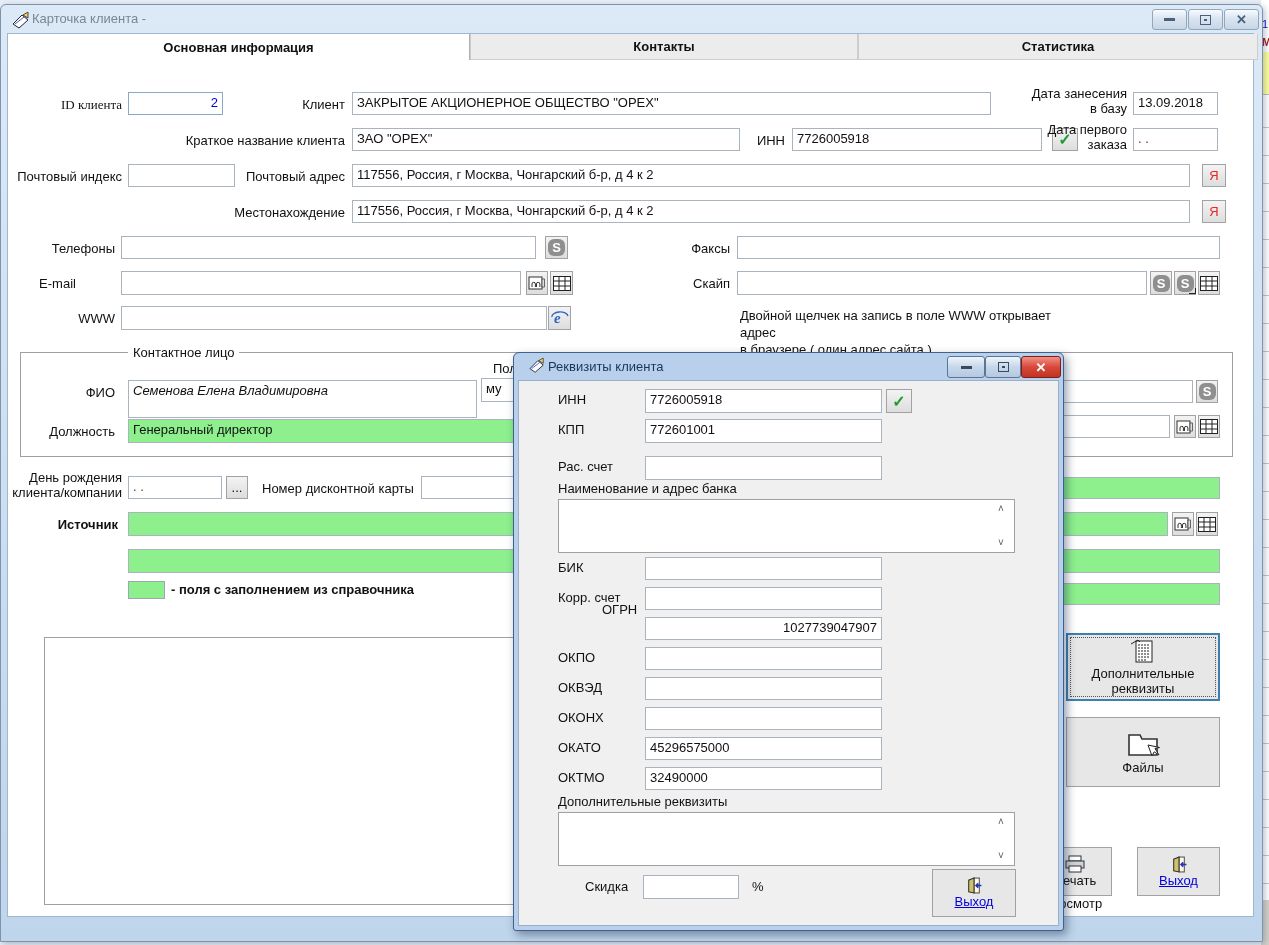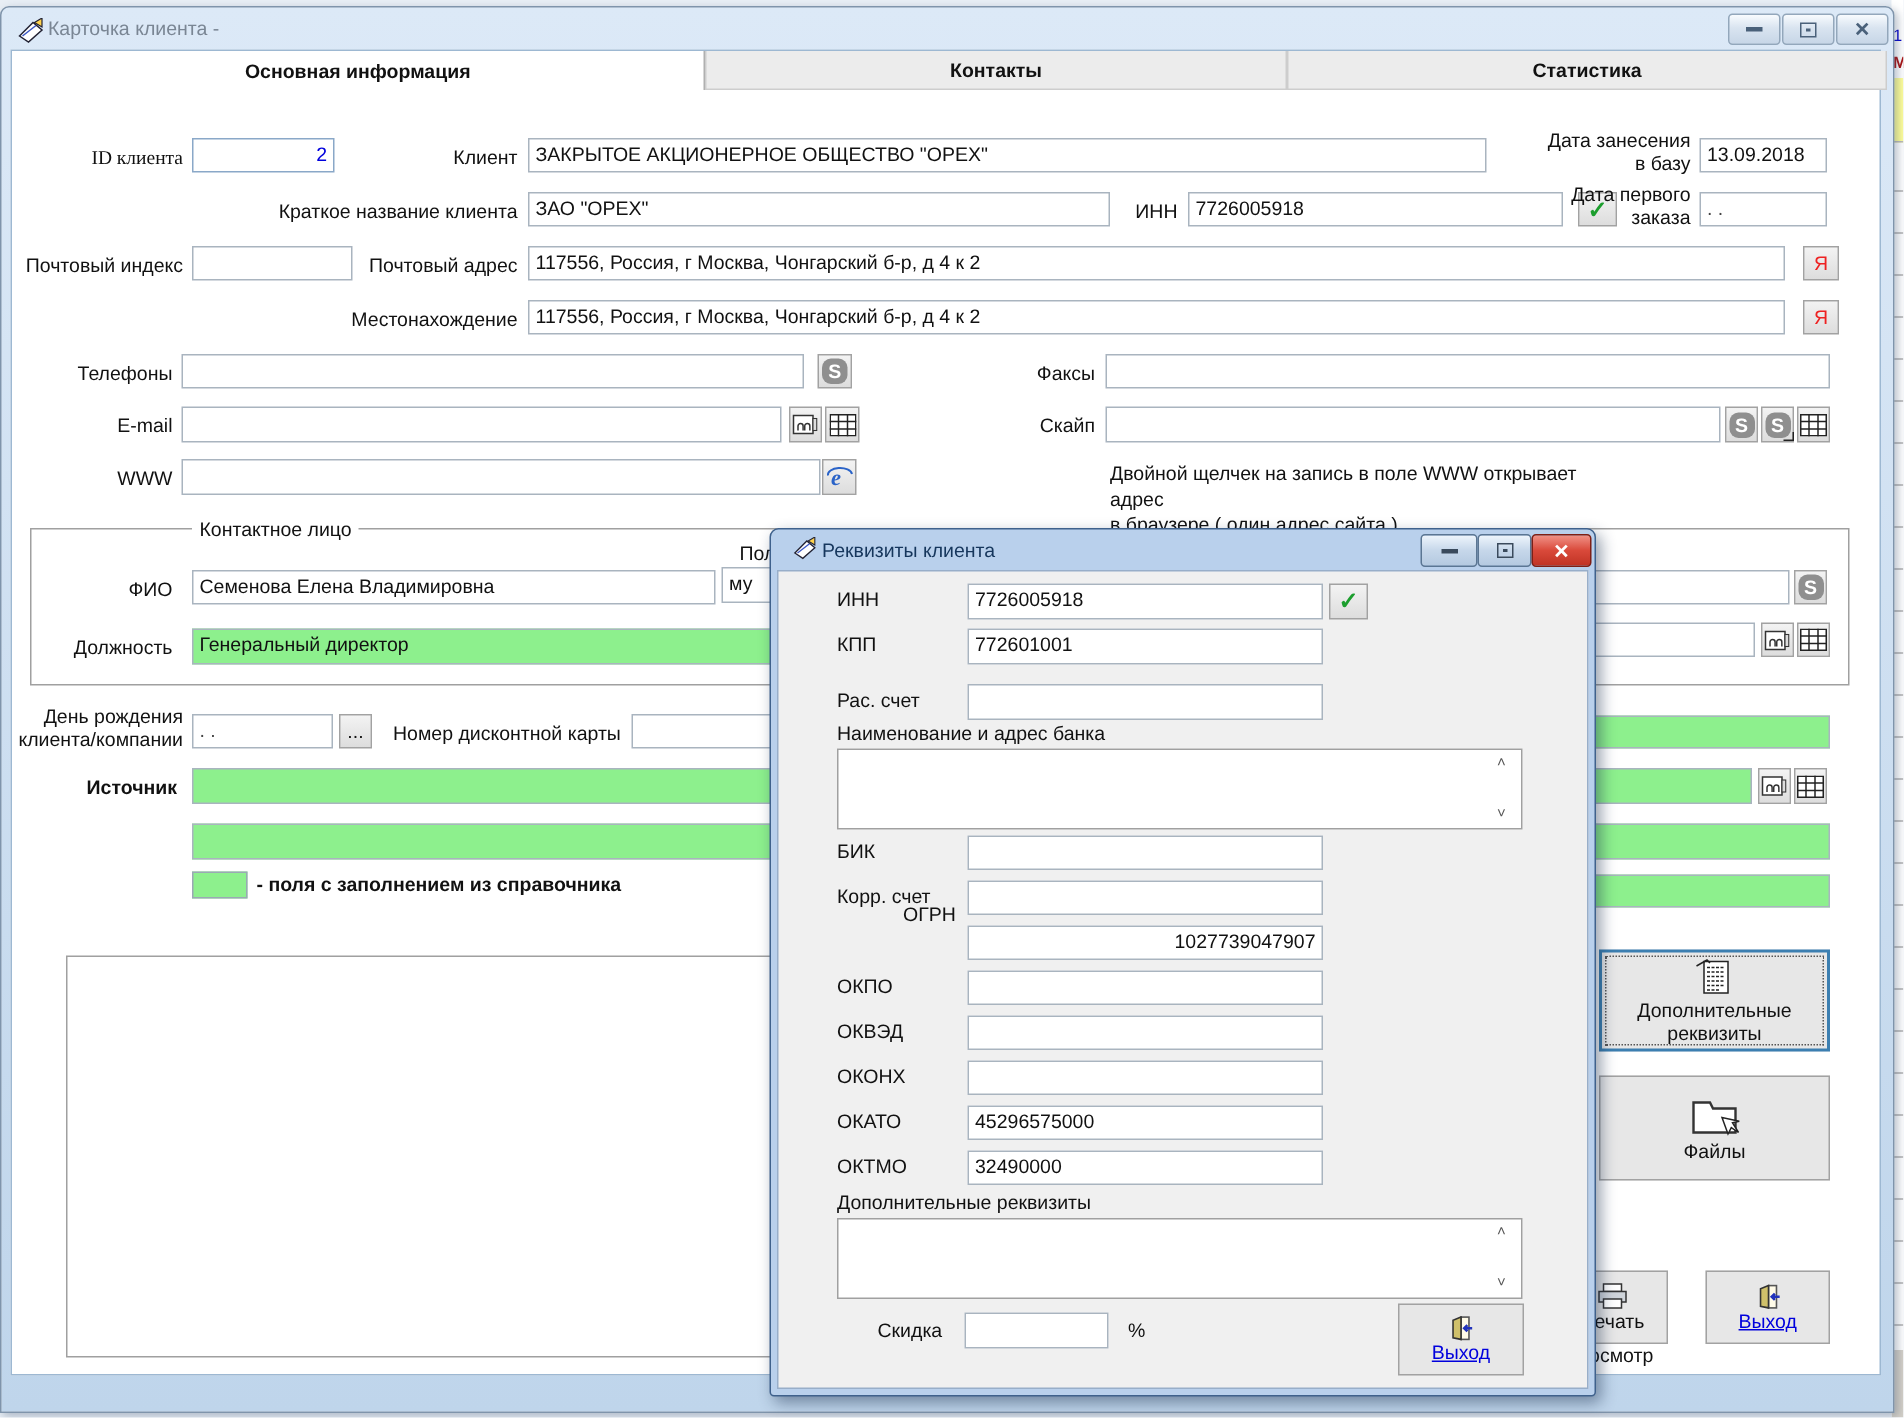--- a/index.html
+++ b/index.html
@@ -132,21 +132,21 @@
   </div>
 
 <div class="abs lbl r" style="left:0;top:241px;width:115px;">Телефоны</div>
 <div class="abs inp" style="left:121px;top:236px;width:415px;height:23px;"></div>
 <div class="abs ibtn" style="left:545px;top:236px;width:23px;height:23px;">
     <span class="skypebox">S</span>
   </div>
 <div class="abs lbl r" style="left:600px;top:241px;width:130px;">Факсы</div>
 <div class="abs inp" style="left:737px;top:236px;width:483px;height:23px;"></div>
 
-<div class="abs lbl r" style="left:0;top:276px;width:115px;">E-mail</div>
+<div class="abs lbl r" style="left:0;top:276px;width:115px;text-align:center;">E-mail</div>
 <div class="abs inp" style="left:121px;top:271px;width:400px;height:24px;"></div>
 <div class="abs ibtn" style="left:526px;top:271px;width:22px;height:24px;">
   <svg width="18" height="18" viewBox="0 0 18 18">
       <rect x="1" y="3" width="13" height="12" fill="#fff" stroke="#333"></rect>
       <rect x="14" y="5" width="2.5" height="8" fill="#ddd" stroke="#333" stroke-width="0.7"></rect>
       <path d="M4 13 v-3 a1.7 1.7 0 0 1 3.4 0 v3 M8.5 13 v-3 a1.7 1.7 0 0 1 3.4 0 v3" stroke="#333" fill="none"></path>
     </svg>
 </div>
 <div class="abs ibtn" style="left:550px;top:271px;width:23px;height:24px;">
   <svg width="18" height="15" viewBox="0 0 18 15">
@@ -177,21 +177,21 @@
       <path d="M1 8 a8 4.5 0 0 1 16 -1" stroke="#2a63c8" fill="none" stroke-width="1.3"></path>
     </svg>
 </div>
 <div class="abs hint" style="left:740px;top:307px;width:350px;white-space:pre-line;">Двойной щелчек на запись в поле WWW открывает адрес
 в браузере ( один адрес сайта )</div>
 
 <div class="abs grp" style="left:20px;top:352px;width:1211px;height:103px;"></div>
 <div class="abs grp-t" style="left:128px;top:345px;">Контактное лицо</div>
 
 <div class="abs lbl r" style="left:40px;top:385px;width:75px;">ФИО</div>
-<div class="abs inp" style="left:128px;top:380px;width:349px;height:23px;">Семенова Елена Владимировна</div>
+<div class="abs inp" style="left:128px;top:380px;width:349px;height:38px;font-style:italic;">Семенова Елена Владимировна</div>
 <div class="abs lbl" style="left:493px;top:361px;width:30px;">Пол</div>
 <div class="abs inp" style="left:481px;top:378px;width:60px;height:24px;">му</div>
 <div class="abs inp" style="left:1000px;top:380px;width:193px;height:23px;"></div>
 <div class="abs ibtn" style="left:1196px;top:380px;width:22px;height:23px;">
     <span class="skypebox">S</span>
   </div>
 
 <div class="abs lbl r" style="left:20px;top:424px;width:95px;">Должность</div>
 <div class="abs inp green" style="left:128px;top:419px;width:560px;height:24px;">Генеральный директор</div>
 <div class="abs inp" style="left:1000px;top:415px;width:170px;height:23px;"></div>

